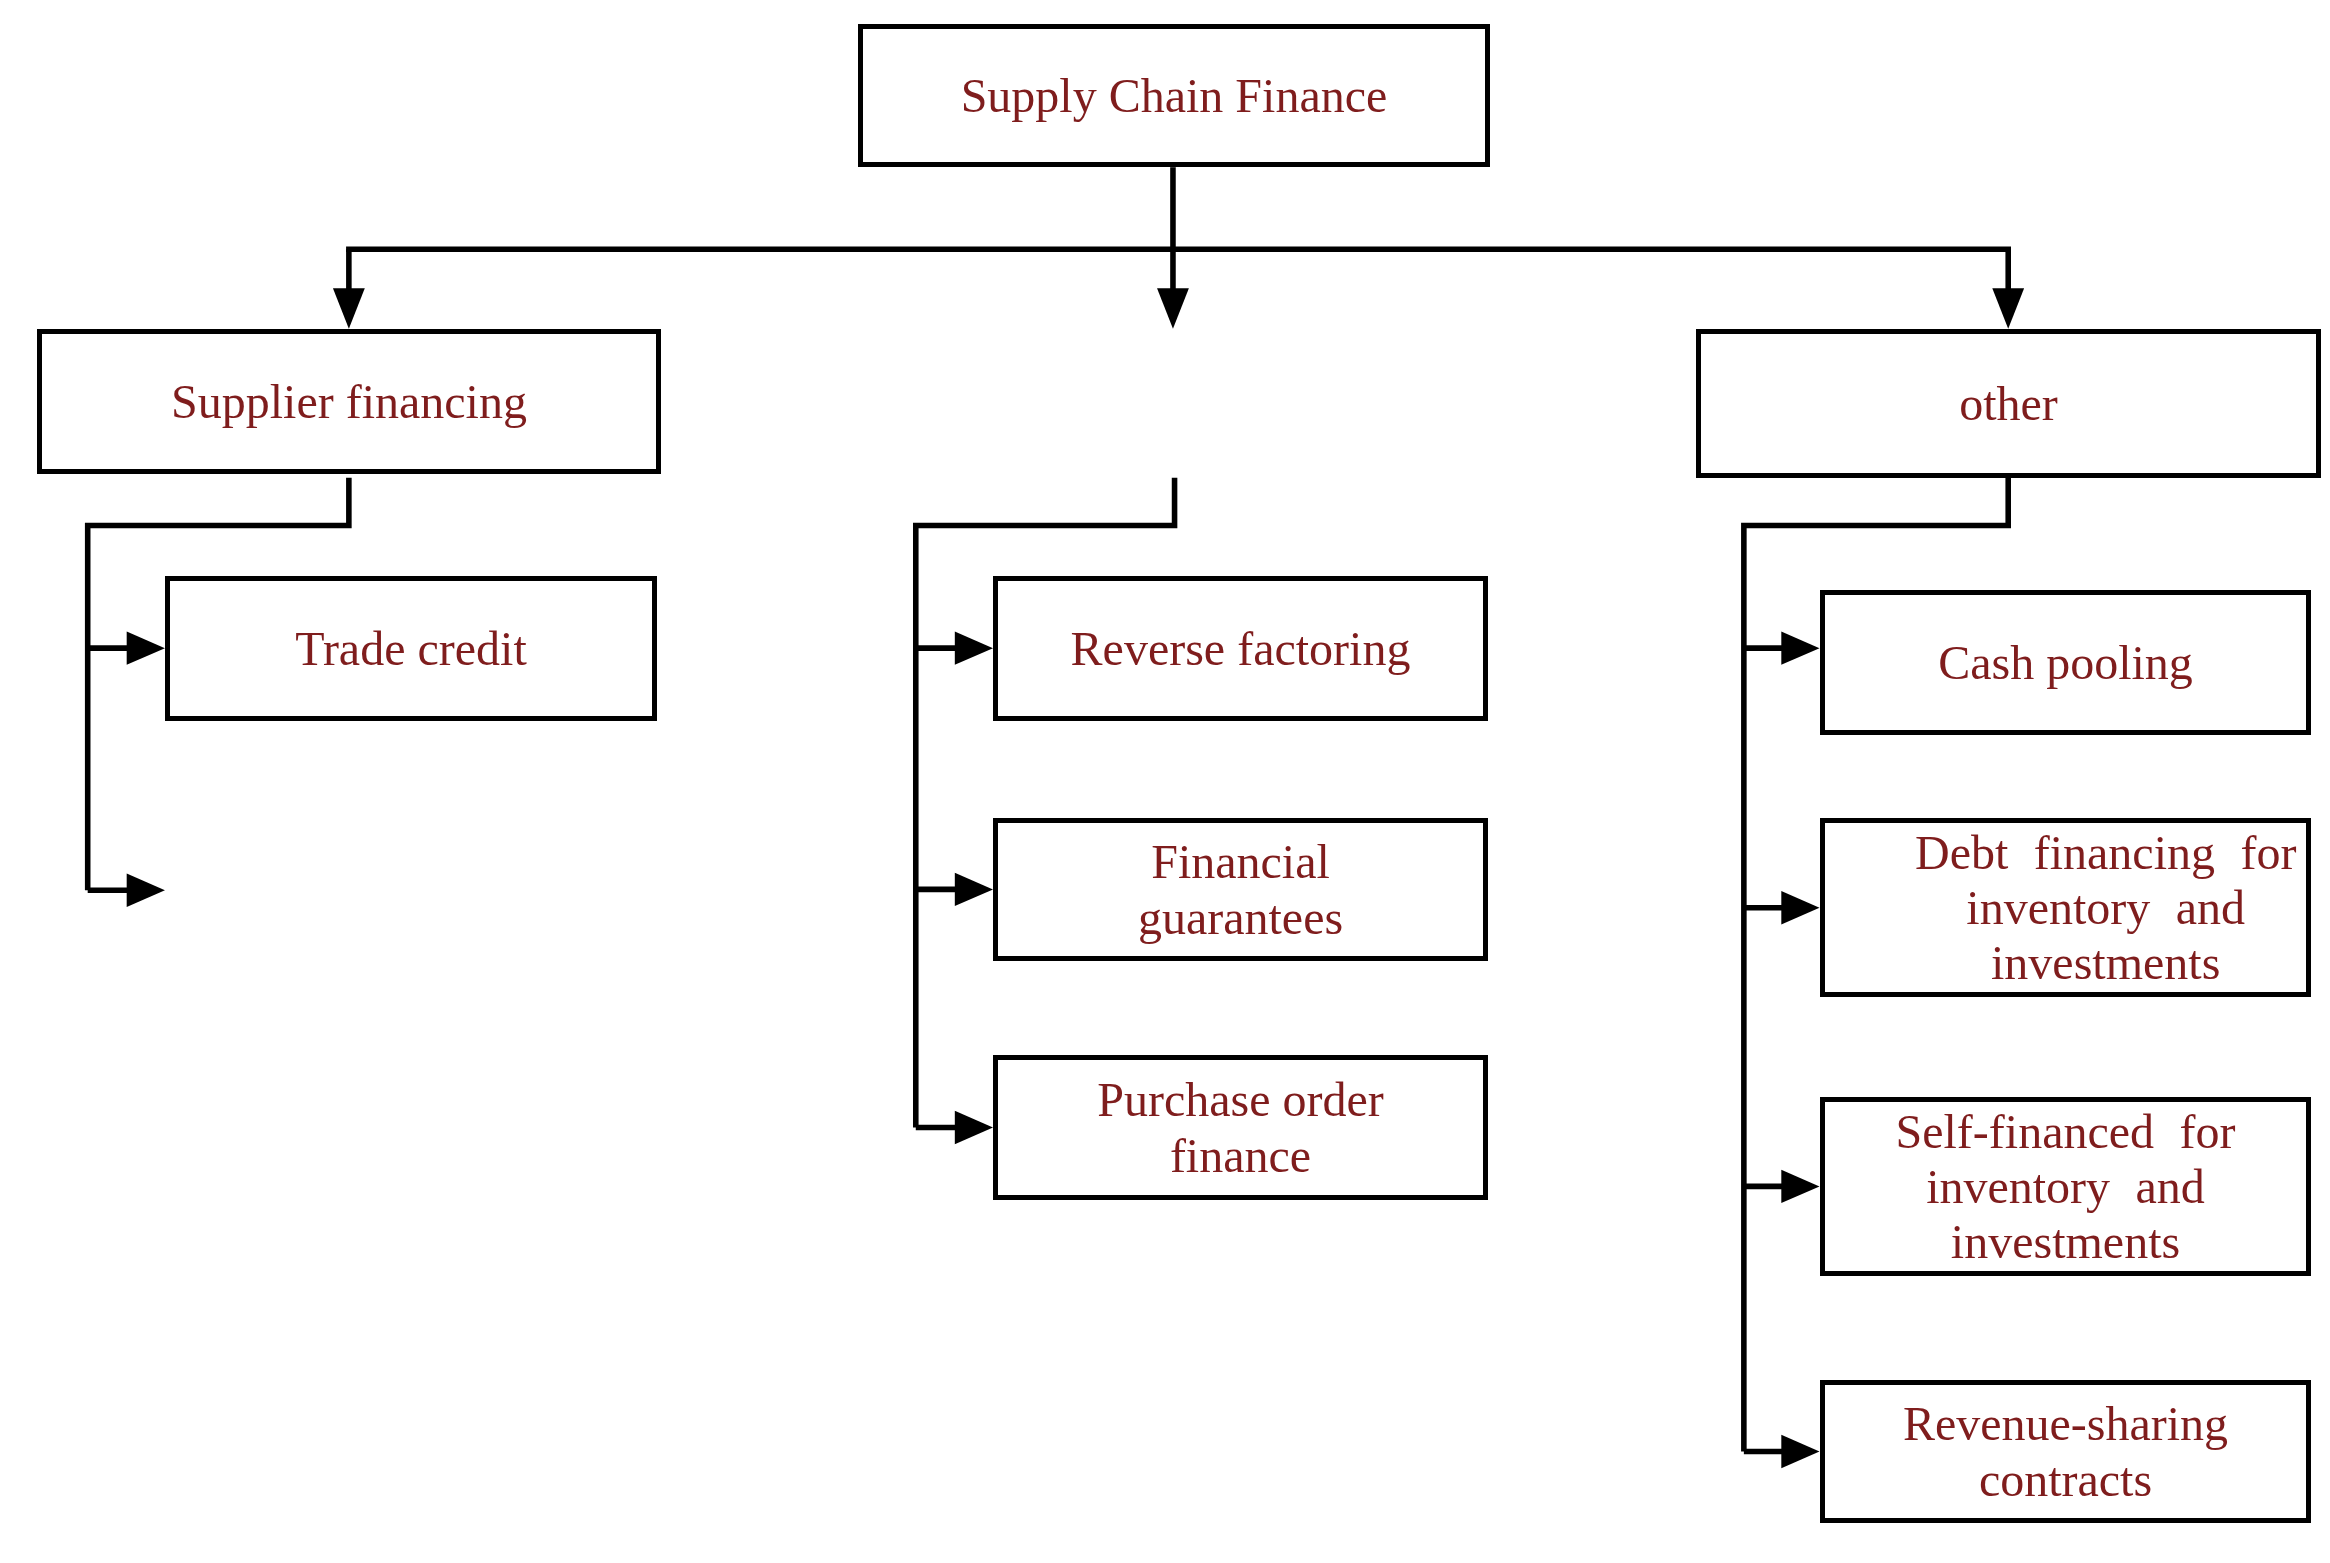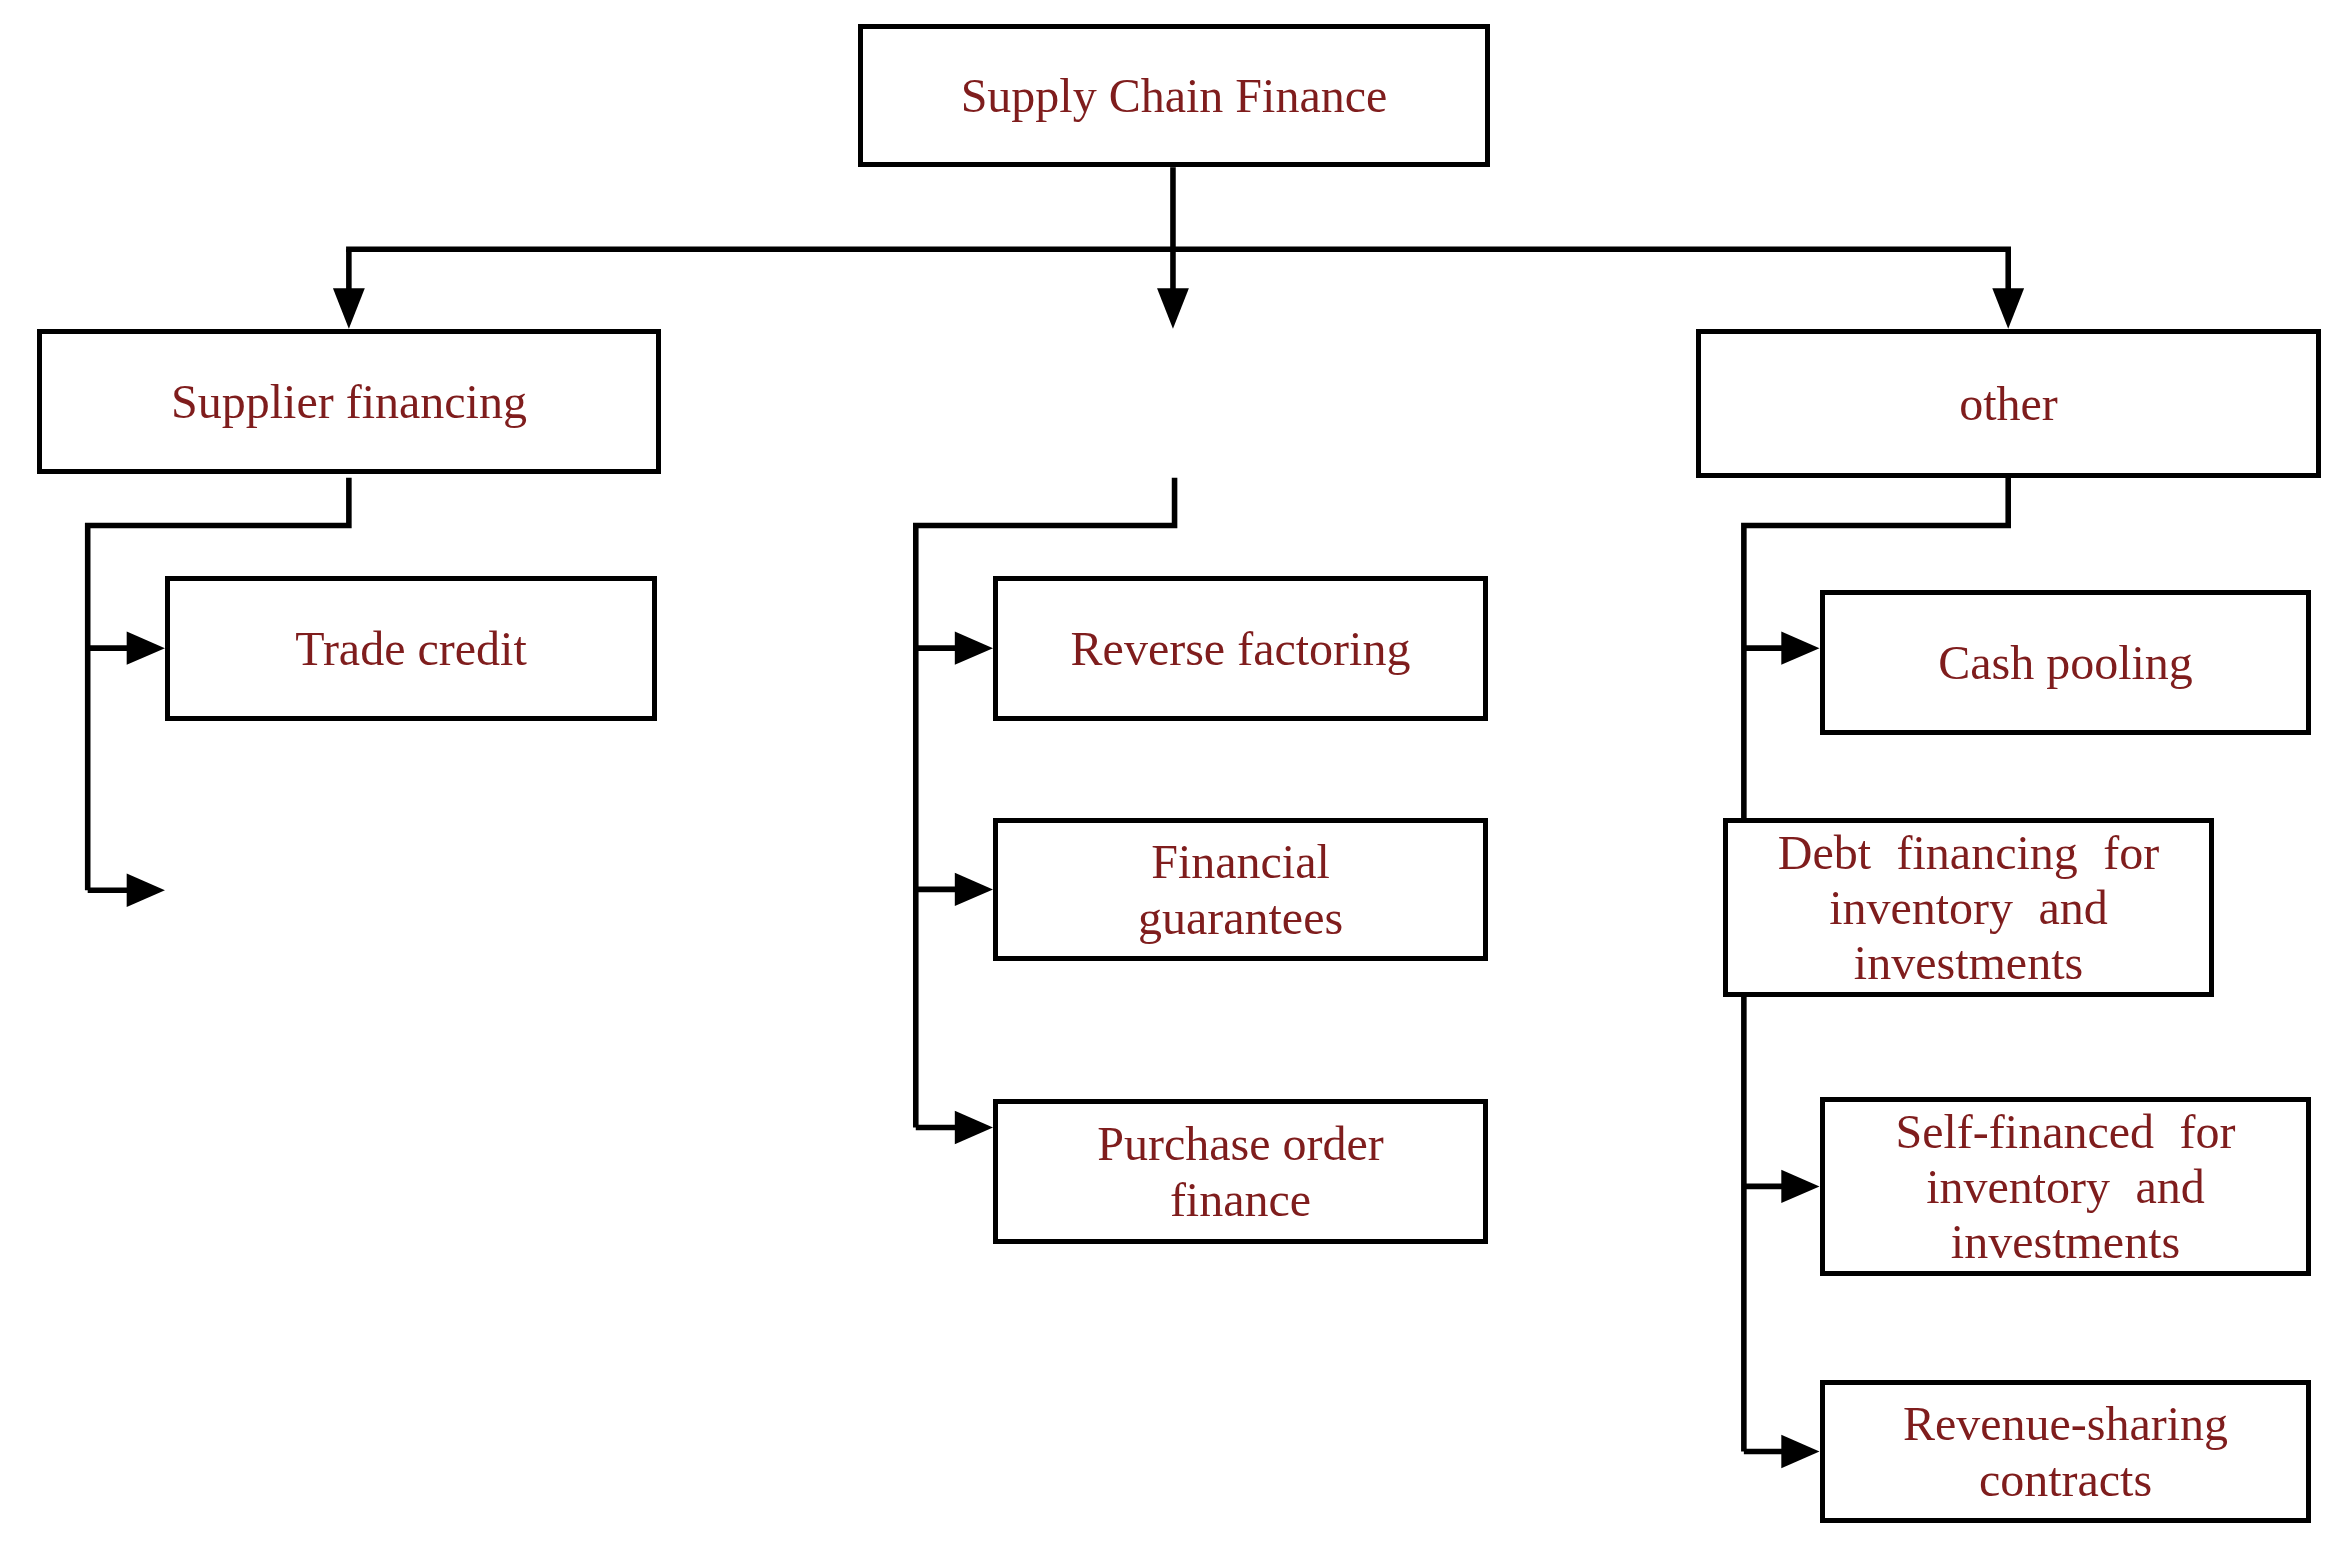--- a/index.html
+++ b/index.html
@@ -91,29 +91,29 @@
     <span class="label">Trade credit</span>
   </div>
 
   <div class="node" style="left:993px;top:576px;width:495px;height:145px;">
     <span class="label">Reverse factoring</span>
   </div>
   <div class="node" style="left:993px;top:818px;width:495px;height:143px;justify-content:center;">
     <span class="label">Financial
 guarantees</span>
   </div>
-  <div class="node" style="left:993px;top:1055px;width:495px;height:145px;margin-top:44px;">
+  <div class="node" style="left:993px;top:1055px;width:495px;height:145px;">
     <span class="label">Purchase order
 finance</span>
   </div>
 
   <div class="node" style="left:1820px;top:576px;width:491px;height:145px;margin-top:14px;">
     <span class="label">Cash pooling</span>
   </div>
-  <div class="node wide" style="left:1723px;top:818px;width:491px;height:179px;">
+  <div class="node wide" style="left:1820px;top:818px;width:491px;height:179px;justify-content:flex-end;">
     <span class="label">Debt financing for
 inventory and
 investments</span>
   </div>
   <div class="node wide" style="left:1820px;top:1097px;width:491px;height:179px;">
     <span class="label">Self-financed for
 inventory and
 investments</span>
   </div>
   <div class="node" style="left:1820px;top:1380px;width:491px;height:143px;">

